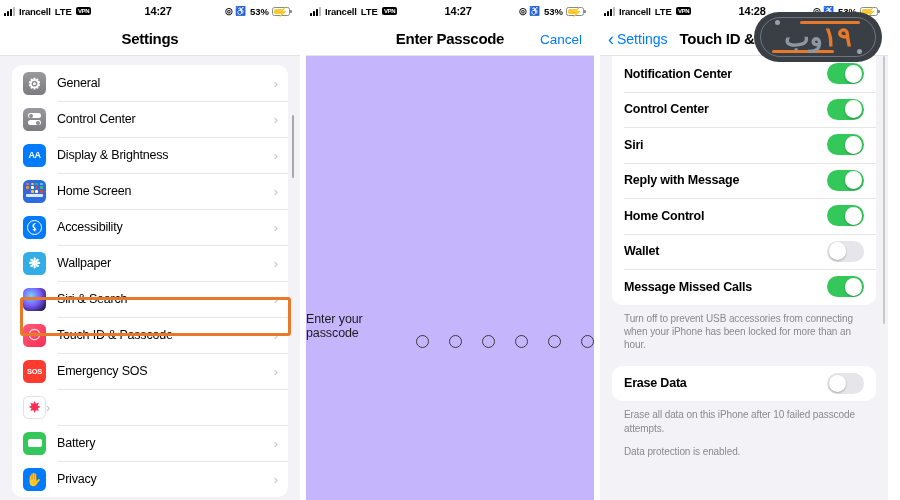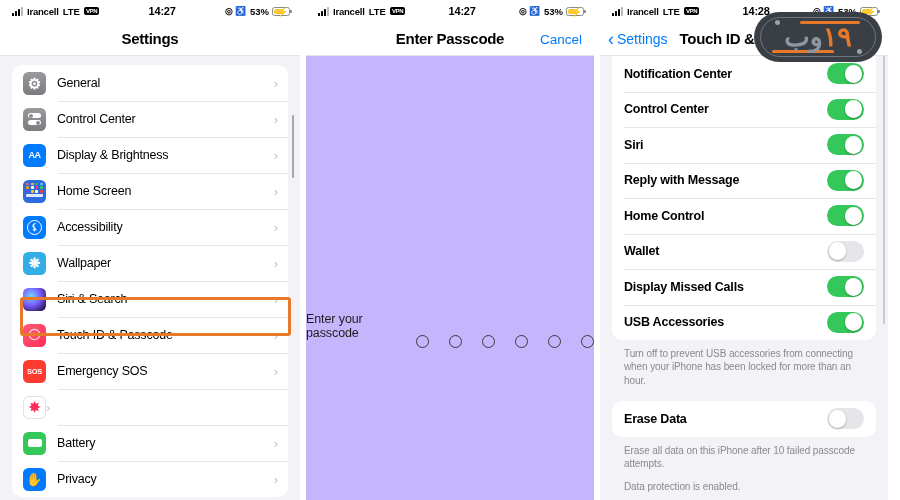--- a/index.html
+++ b/index.html
@@ -22,21 +22,21 @@
   .phone.gap { width: 6px; background: #ffffff; }
   .phone.p2 { width: 288px; }
   .phone.p3 { width: 288px; }
 
   
   .statusbar {
     height: 22px;
     display: flex;
     align-items: center;
     justify-content: space-between;
-    padding: 0 10px 0 12px;
+    padding: 0 10px 0 4px;
     background: #ffffff;
     font-size: 10px;
     font-weight: bold;
     color: #000;
   }
   .sb-left { display: flex; align-items: center; gap: 4px; }
   .sb-right { display: flex; align-items: center; gap: 3px; }
   .bars { display: flex; align-items: flex-end; gap: 1px; height: 9px; }
   .bars i { width: 2px; background: #000; display: block; border-radius: .5px; }
   .bars i:nth-child(1) { height: 3px; }
@@ -532,27 +532,21 @@
               <span class="knob"></span>
             </span>
         </div>
         <div class="t-row">
           <span class="t-label">Wallet</span>
           <span class="toggle off">
               <span class="knob"></span>
             </span>
         </div>
         <div class="t-row">
-          <span class="t-label">Display Missed Calls</span>
-          <span class="toggle on">
-              <span class="knob"></span>
-            </span>
-        </div>
-        <div class="t-row">
-          <span class="t-label">USB Accessories</span>
+          <span class="t-label">Message Missed Calls</span>
           <span class="toggle on">
               <span class="knob"></span>
             </span>
         </div>
       </div>
 
       <div class="footnote">Turn off to prevent USB accessories from connecting when your iPhone has been locked for more than an hour.</div>
 
       <div class="t-card" style="margin-top:14px;">
         <div class="t-row">

